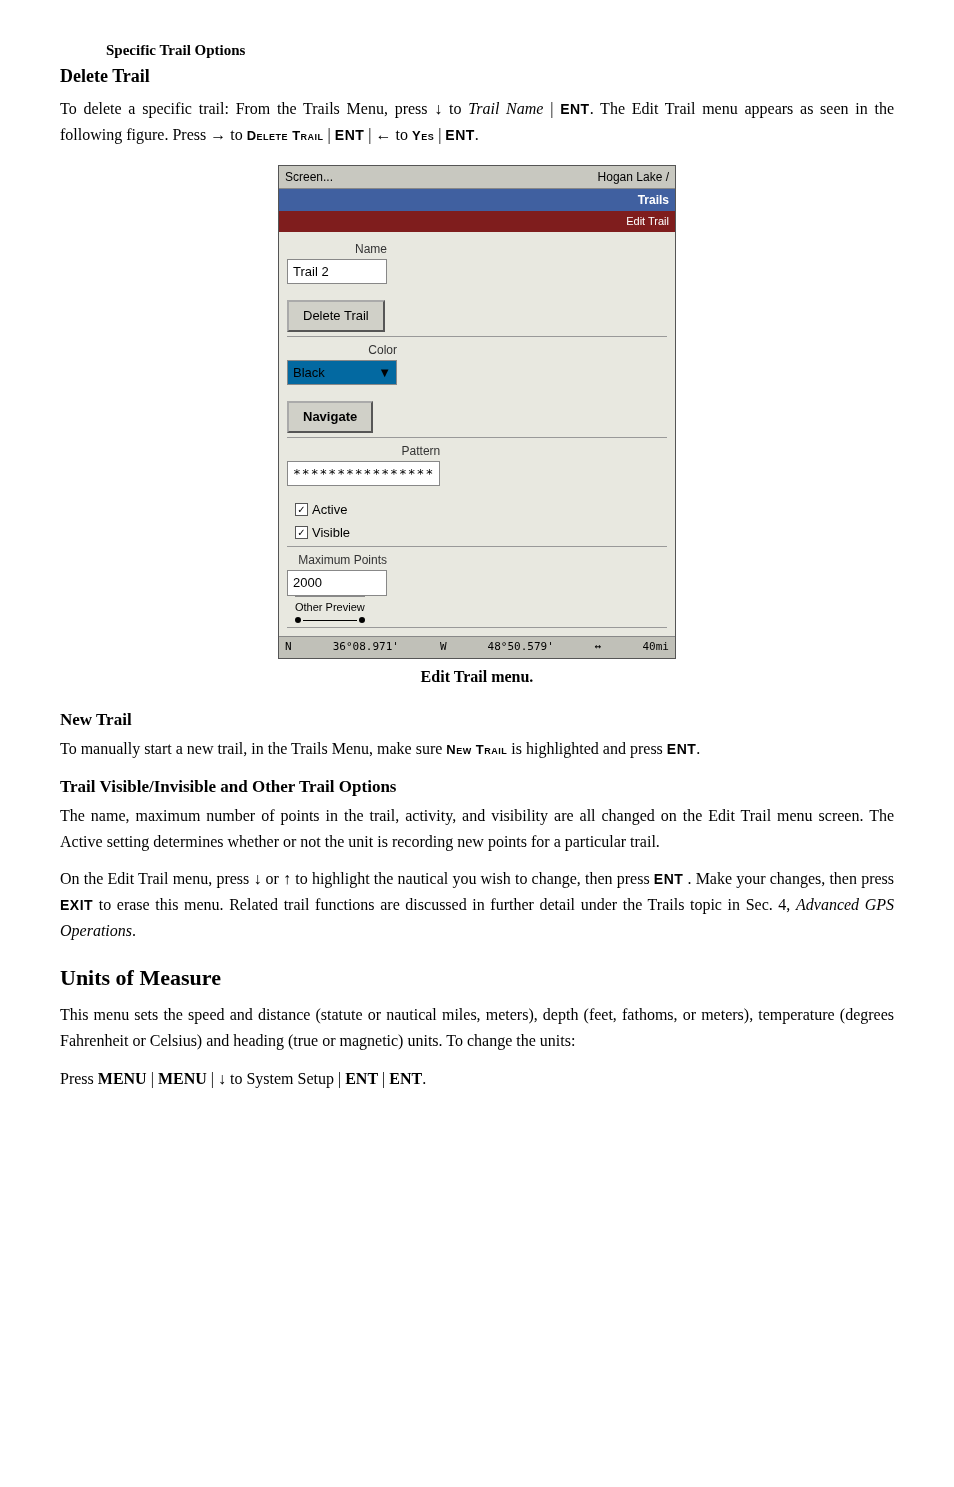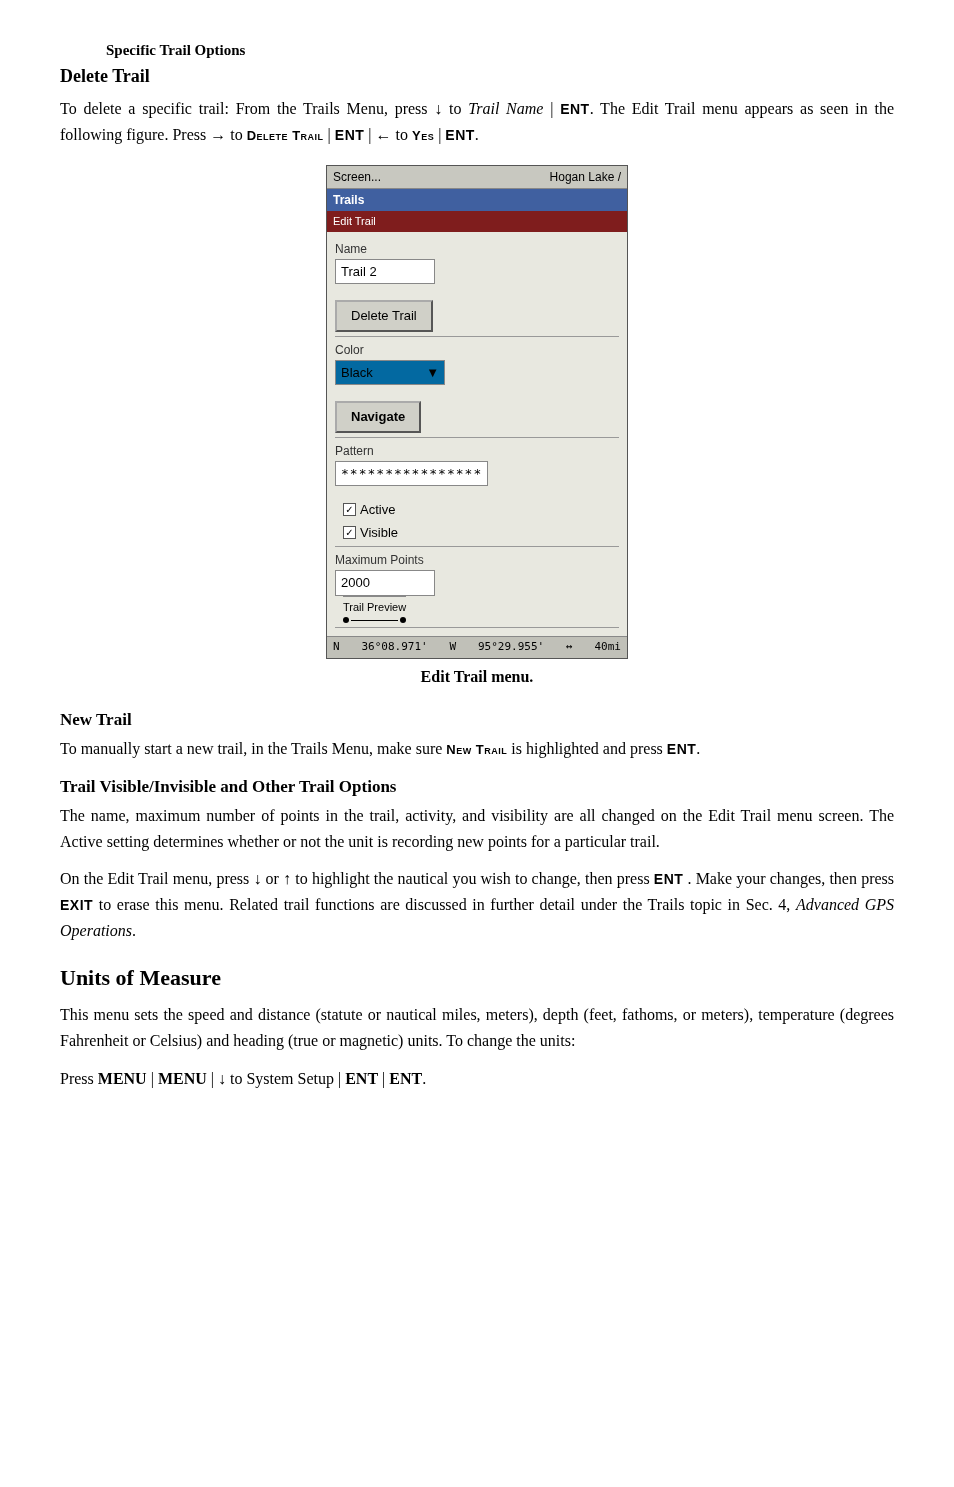--- a/index.html
+++ b/index.html
@@ -49,24 +49,25 @@
     }
 
     
     .device-screenshot-wrapper {
       display: flex;
       justify-content: center;
       margin: 18px 0 6px 0;
     }
     .device-screenshot {
       border: 1.5px solid #555;
-      width: 302px;
+      width: 398px;
       font-family: Arial, sans-serif;
       font-size: 13px;
       background: #d0d0c8;
+      text-align: right;
     }
     .device-top-bar {
       display: flex;
       justify-content: space-between;
       align-items: center;
       padding: 2px 6px;
       background: #c8c8c0;
       border-bottom: 1px solid #888;
       font-size: 12px;
     }
@@ -306,36 +307,36 @@
         </div>
       </div>
       <div class="device-divider"></div>
 
       <div class="device-row" style="align-items:flex-start;">
         <div class="device-col">
           <div class="device-label">Maximum Points</div>
           <div class="device-field">2000</div>
         </div>
         <div class="device-col" style="padding-left:8px; padding-top:0;">
-          <div class="device-trail-preview-label">Trail Preview</div>
+          <div class="device-trail-preview-label">Other Preview</div>
           <div class="device-trail-preview-line">
             <div class="trail-dot"></div>
             <div class="trail-line"></div>
             <div class="trail-dot"></div>
           </div>
         </div>
       </div>
       <div class="device-divider"></div>
     </div>
 
     <div class="device-status-bar">
       <span>N</span>
       <span>36°08.971'</span>
       <span>W</span>
-      <span>95°29.955'</span>
+      <span>48°50.579'</span>
       <span>↔</span>
       <span><span>40</span><span>mi</span></span>
     </div>
   </div>
 </div>
 
 <div class="figure-caption">Edit Trail menu.</div>
 
 <div class="section-heading-bold">New Trail</div>
 <p class="body-text">

